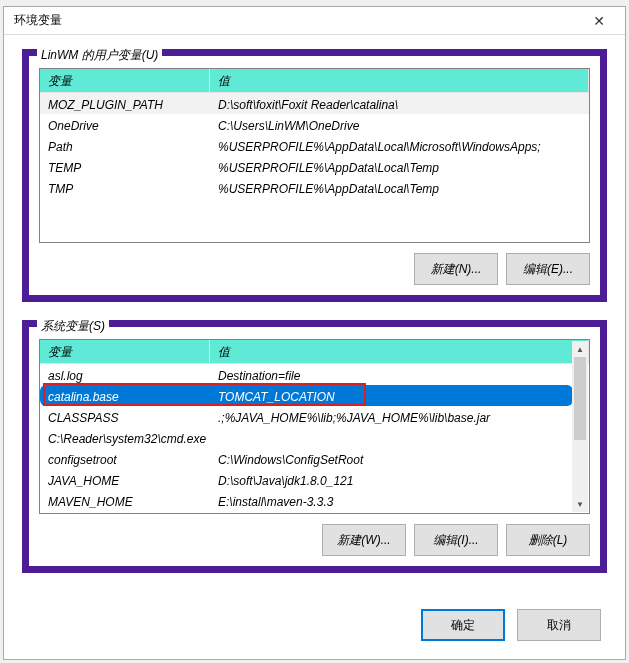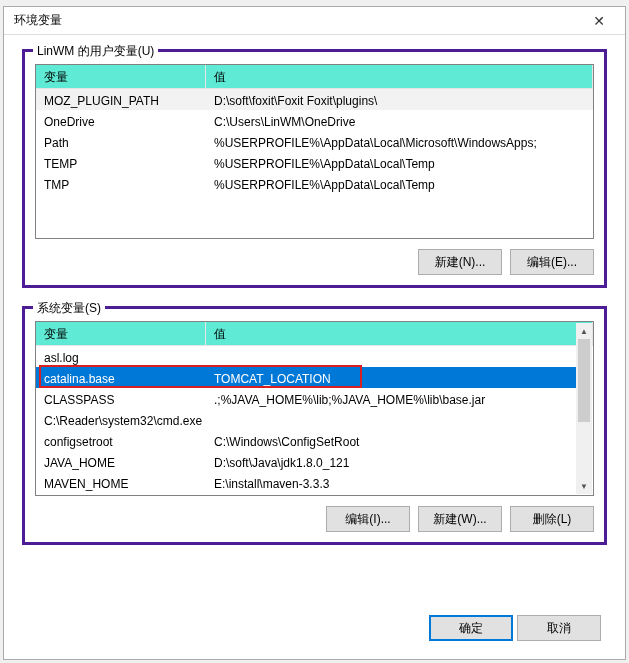--- a/index.html
+++ b/index.html
@@ -44,23 +44,24 @@
     color: #333;
   }
   .content {
     flex: 1;
     padding: 14px 18px 6px 18px;
     display: flex;
     flex-direction: column;
     gap: 18px;
   }
   .group {
-    border: 3px solid #4c1d95;
+    border: 7px solid #4c1d95;
     position: relative;
     padding: 12px 10px 10px 10px;
+    font-style: italic;
   }
   .group-label {
     position: absolute;
     top: -9px;
     left: 8px;
     background: #ffffff;
     padding: 0 4px;
     font-size: 12px;
   }
   .table-wrap {
@@ -101,52 +102,53 @@
     white-space: nowrap;
     overflow: hidden;
     text-overflow: clip;
   }
   .table-row.sel-first {
     background: #f2f2f2;
   }
   .table-row.sel-blue {
     background: #0078d7;
     color: #ffffff;
+    border-radius: 6px;
   }
   .highlight-box {
     position: absolute;
     border: 2px solid #d82020;
     pointer-events: none;
   }
   .btn-row {
     display: flex;
     justify-content: flex-end;
     gap: 8px;
     margin-top: 10px;
   }
   .btn {
     min-width: 84px;
-    height: 26px;
+    height: 32px;
     background: #e1e1e1;
     border: 1px solid #adadad;
     font-size: 12px;
     padding: 0 4px;
     display: inline-flex;
     align-items: center;
     justify-content: center;
     cursor: default;
   }
   .btn.primary {
     border: 2px solid #0078d7;
     background: #e1e1e1;
   }
   .footer {
     display: flex;
     justify-content: flex-end;
-    gap: 4px;
+    gap: 12px;
     padding: 14px 24px 18px 0;
     border-top: none;
   }
   
   .fake-scroll {
     position: absolute;
     right: 1px;
     top: 1px;
     bottom: 1px;
     width: 16px;
@@ -194,21 +196,21 @@
       <div class="group-label">LinWM 的用户变量(U)</div>
 
       <div class="table-wrap">
         <div class="table-header">
           <div class="col col-var">变量</div>
           <div class="col col-val">值</div>
         </div>
         <div class="table-body" id="user-body">
             <div class="table-row sel-first">
               <div class="cell col-var">MOZ_PLUGIN_PATH</div>
-              <div class="cell col-val">D:\soft\foxit\Foxit Foxit\plugins\</div>
+              <div class="cell col-val">D:\soft\foxit\Foxit Reader\catalina\</div>
             </div>
             <div class="table-row">
               <div class="cell col-var">OneDrive</div>
               <div class="cell col-val">C:\Users\LinWM\OneDrive</div>
             </div>
             <div class="table-row">
               <div class="cell col-var">Path</div>
               <div class="cell col-val">%USERPROFILE%\AppData\Local\Microsoft\WindowsApps;</div>
             </div>
             <div class="table-row">
@@ -232,20 +234,21 @@
       <div class="group-label">系统变量(S)</div>
 
       <div class="table-wrap sys" style="position:relative;">
         <div class="table-header">
           <div class="col col-var">变量</div>
           <div class="col col-val">值</div>
         </div>
         <div class="table-body" id="sys-body" style="padding-right:16px;">
             <div class="table-row">
               <div class="cell col-var">asl.log</div>
+              <div class="cell col-val">Destination=file</div>
             </div>
             <div class="table-row sel-blue">
               <div class="cell col-var">catalina.base</div>
               <div class="cell col-val">TOMCAT_LOCATION</div>
             </div>
             <div class="table-row">
               <div class="cell col-var">CLASSPASS</div>
               <div class="cell col-val">.;%JAVA_HOME%\lib;%JAVA_HOME%\lib\base.jar</div>
             </div>
             <div class="table-row">
@@ -268,22 +271,22 @@
           <div class="arrow">▲</div>
           <div class="track">
             <div class="thumb"></div>
           </div>
           <div class="arrow down">▼</div>
         </div>
         <div class="highlight-box" id="red-box" style="left: 3px; top: 43px; width: 323px; height: 23px;"></div>
       </div>
 
       <div class="btn-row">
+        <div class="btn">新建(W)...</div>
         <div class="btn">编辑(I)...</div>
-        <div class="btn">新建(W)...</div>
         <div class="btn">删除(L)</div>
       </div>
     </div>
 
   </div>
 
   <div class="footer">
     <div class="btn primary">确定</div>
     <div class="btn">取消</div>
   </div>

